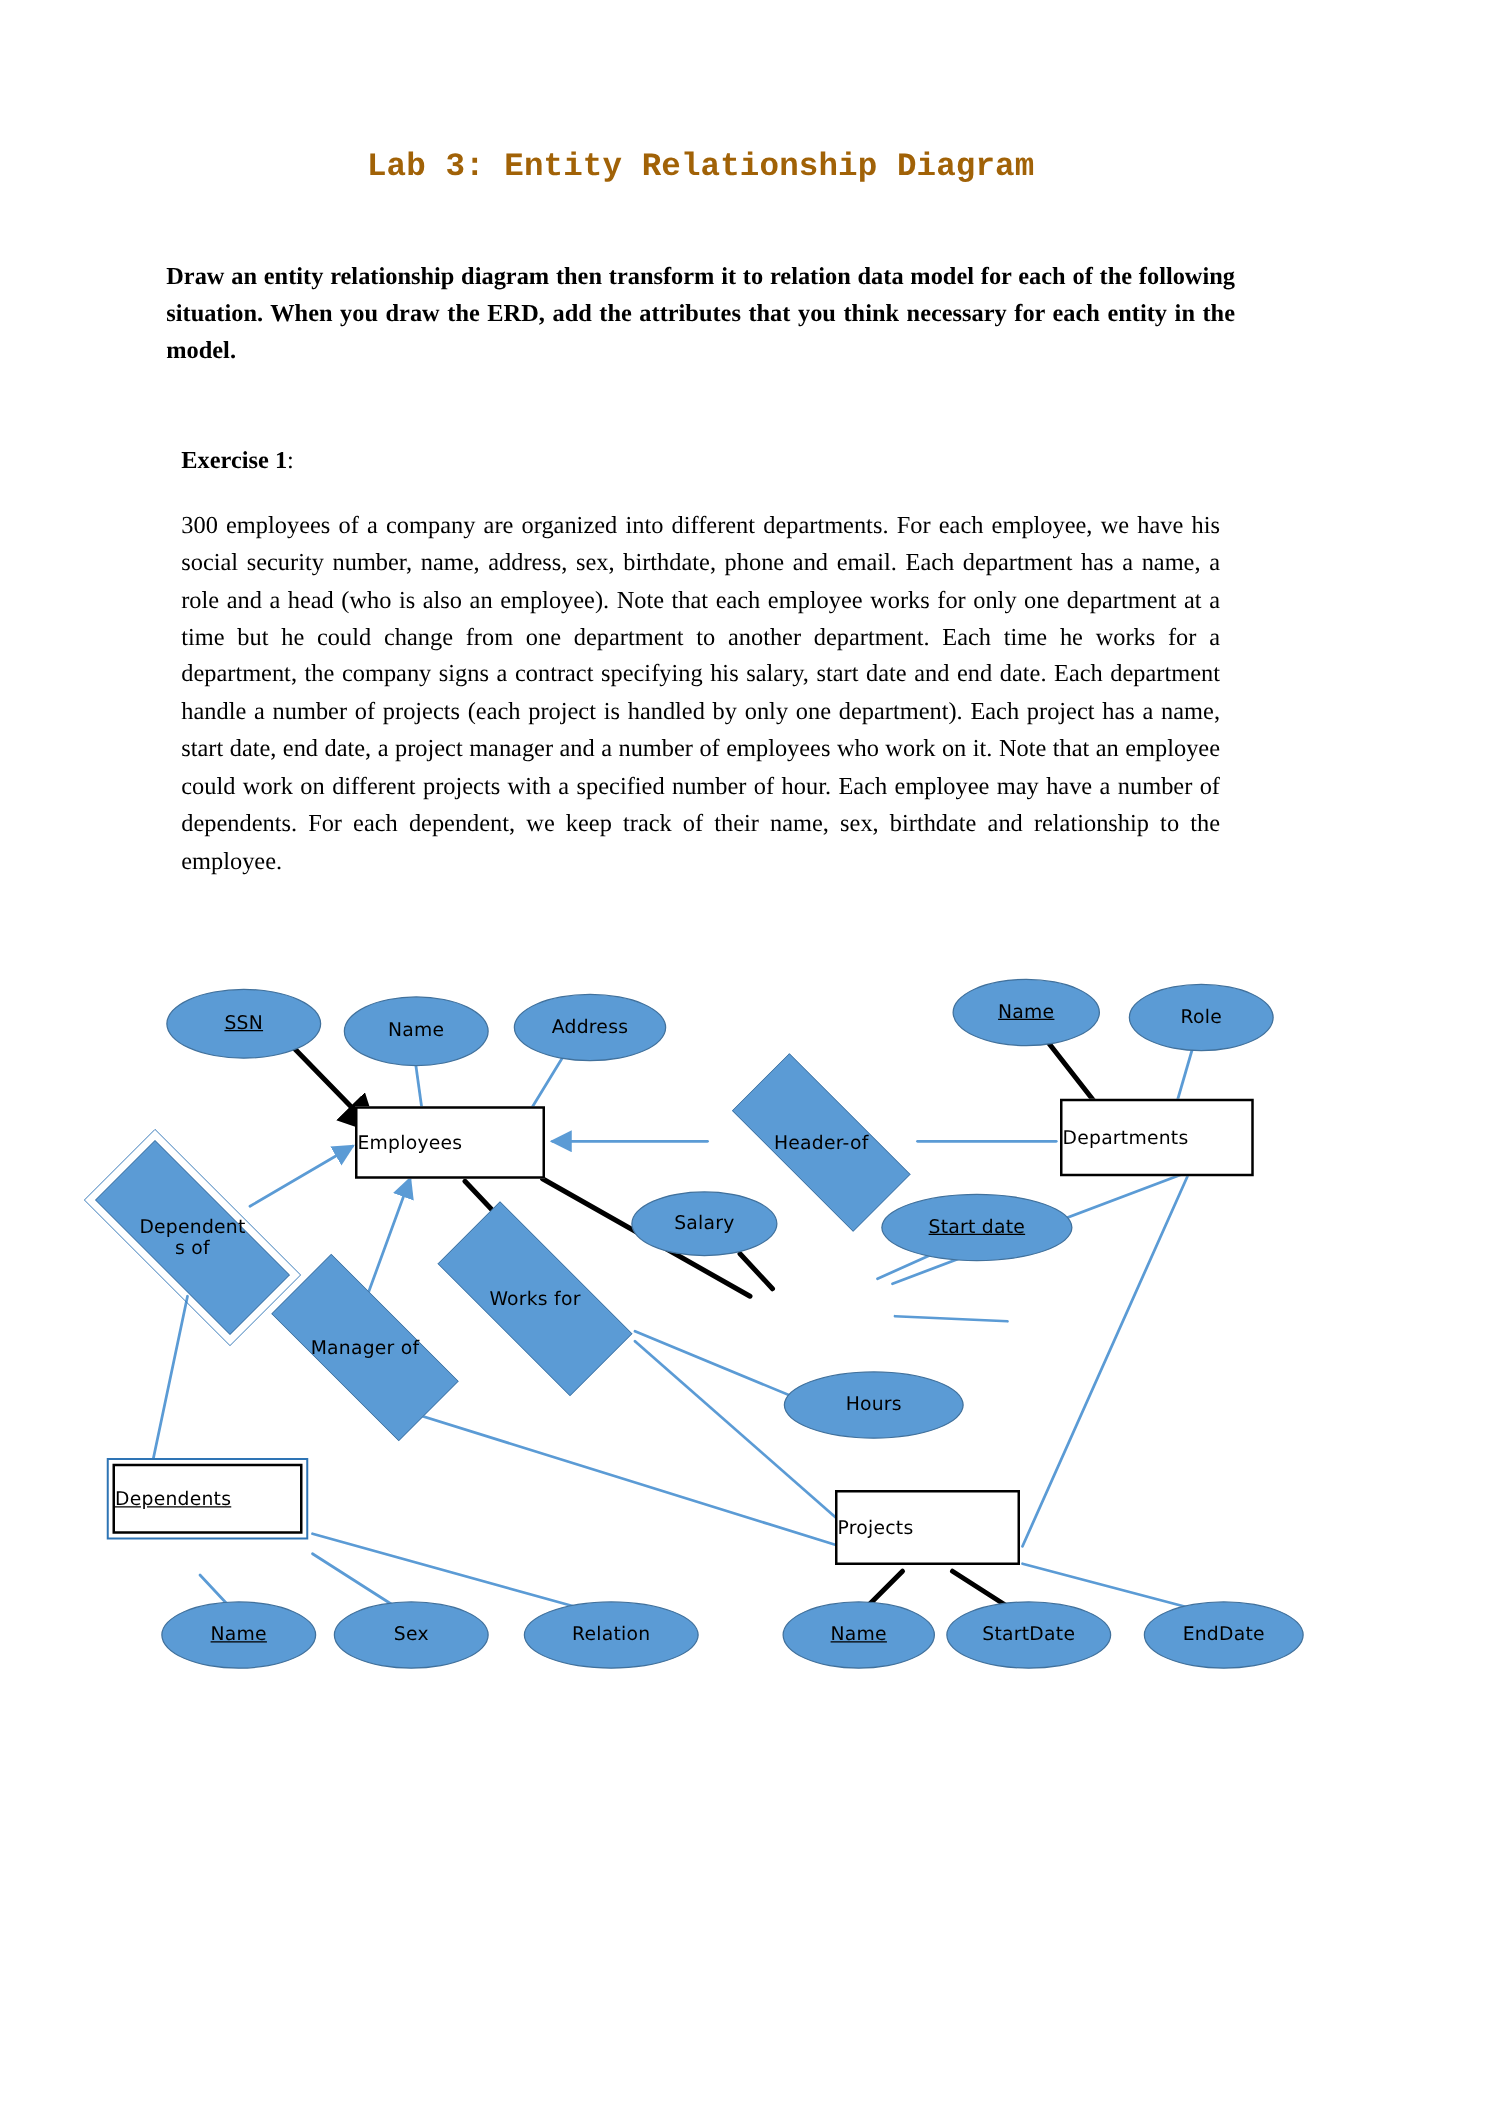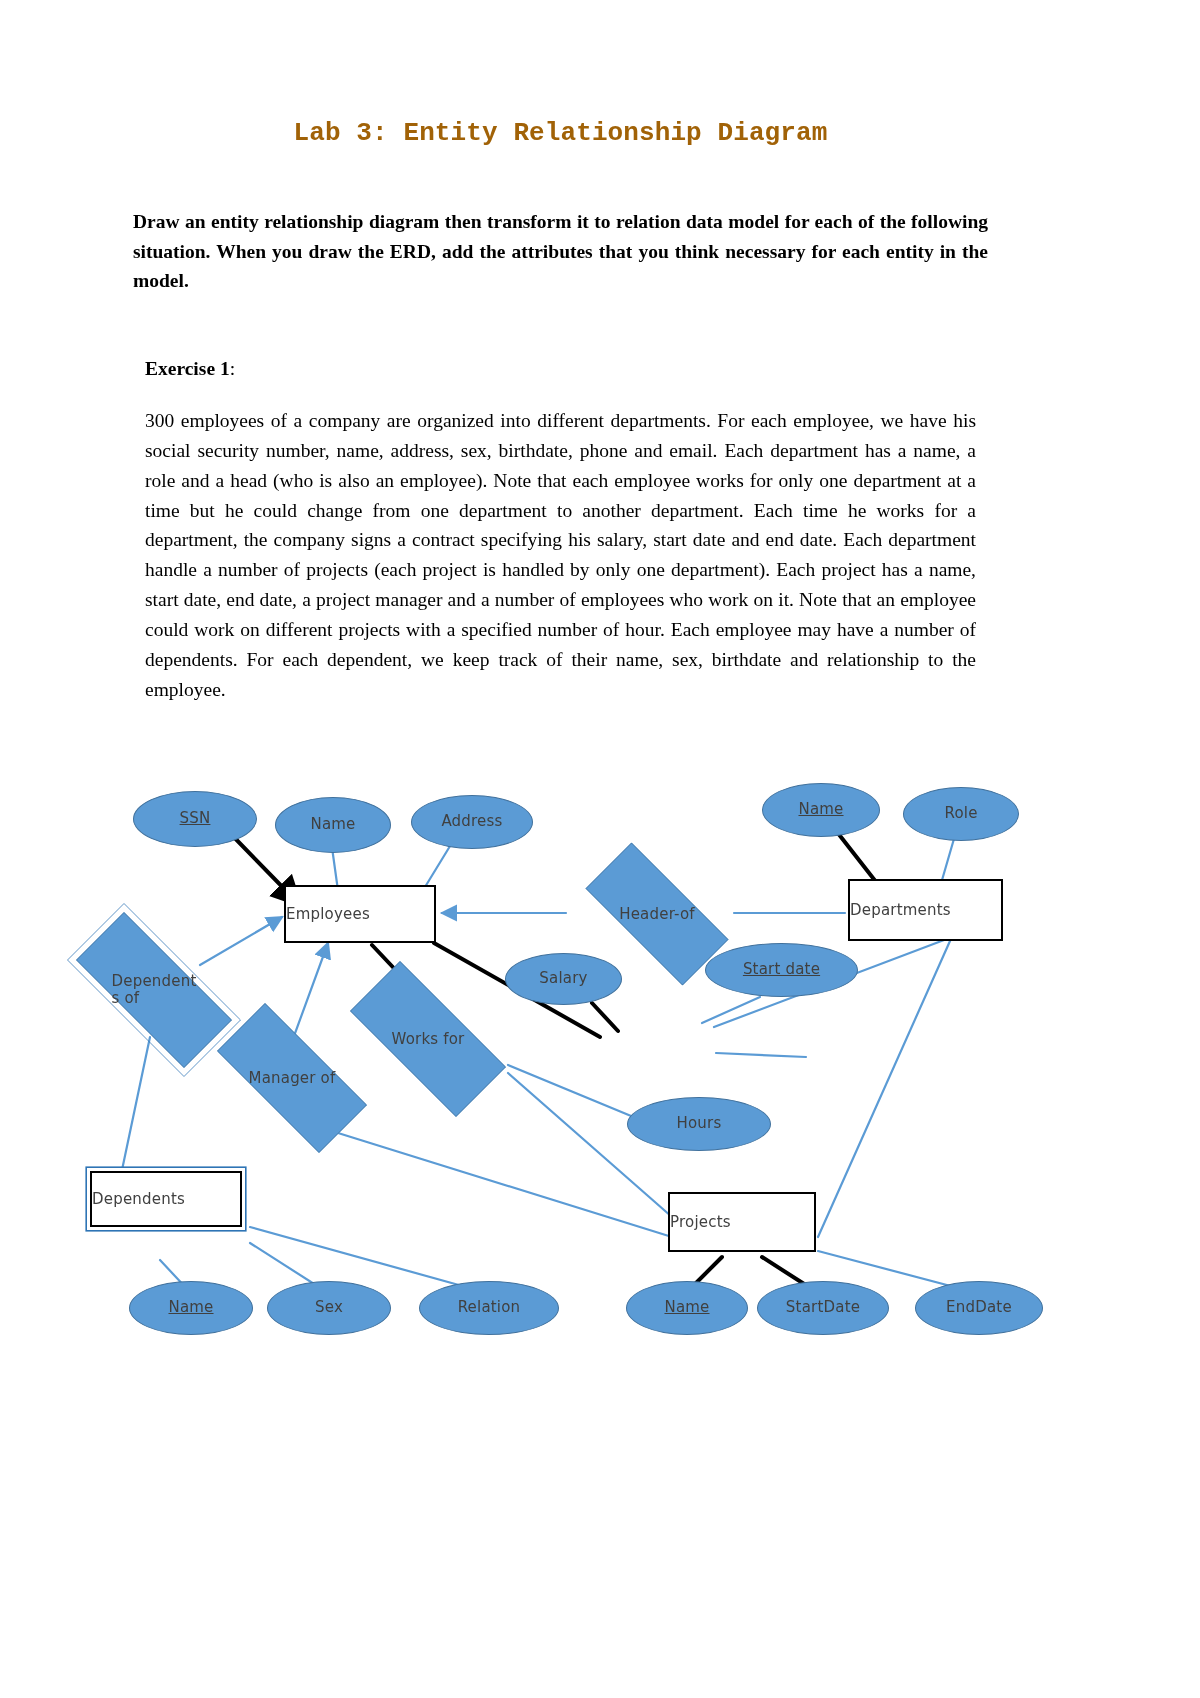--- a/index.html
+++ b/index.html
@@ -70,24 +70,24 @@
   .erd svg { display: block; }
 
   .nodelayer { position: absolute; left: 0; top: 0; width: 1200px; height: 600px; }
 
   .node {
     position: absolute;
     box-sizing: border-box;
     display: flex;
     align-items: center;
     justify-content: center;
-    text-align: left;
+    text-align: center;
     font-family: "DejaVu Sans", "Liberation Sans", sans-serif;
     font-size: 15px;
-    color: #404040;
+    color: #000000;
     letter-spacing: 0.2px;
   }
 
   
   .attr {
     background: #5B9BD5;
     border: 1.6px solid #41719C;
     border-radius: 50%;
   }
   .attr .lbl { line-height: 1.05; }
@@ -95,20 +95,21 @@
 
   
   .entity {
     background: #ffffff;
     border: 2.4px solid #000000;
     justify-content: flex-start;
   }
   .entity.weak {
     border: 2.4px solid #000000;
     box-shadow: 0 0 0 3px #ffffff, 0 0 0 4.6px #2E74B5;
+    text-decoration: underline;
   }
 
   
   .rel {
     background: transparent;
     border: none;
   }
   .rel .dia {
     position: absolute;
     left: 0; top: 0;
@@ -256,21 +257,21 @@
 
       <div class="node rel" style="left:190px; top:265px; width:204px; height:96px;">
         <span class="dia"></span>
         <span class="lbl">Manager of</span>
       </div>
 
 
       <div class="node attr" style="left:505px; top:188px; width:117px; height:52px;">
         <span class="lbl">Salary</span>
       </div>
-      <div class="node attr key" style="left:705px; top:178px; width:153px; height:54px;">
+      <div class="node attr key" style="left:705px; top:190px; width:153px; height:54px;">
         <span class="lbl">Start date</span>
       </div>
       <div class="node attr" style="left:627px; top:332px; width:144px; height:54px;">
         <span class="lbl">Hours</span>
       </div>
 
       <div class="node attr key" style="left:129px; top:516px; width:124px; height:54px;">
         <span class="lbl">Name</span>
       </div>
       <div class="node attr" style="left:267px; top:516px; width:124px; height:54px;">

